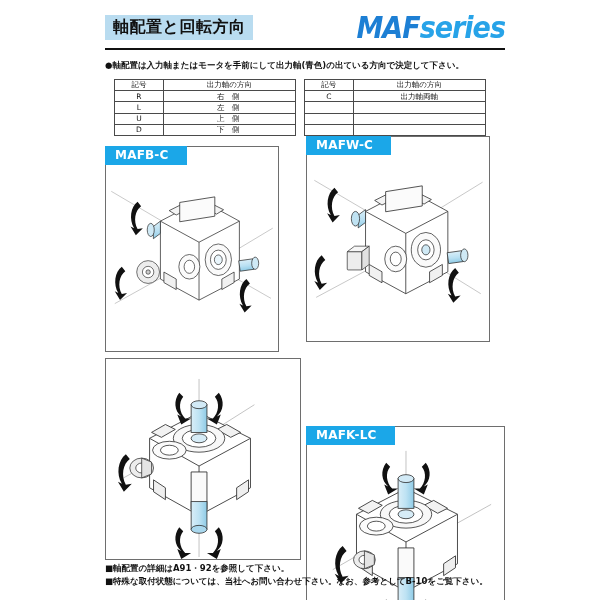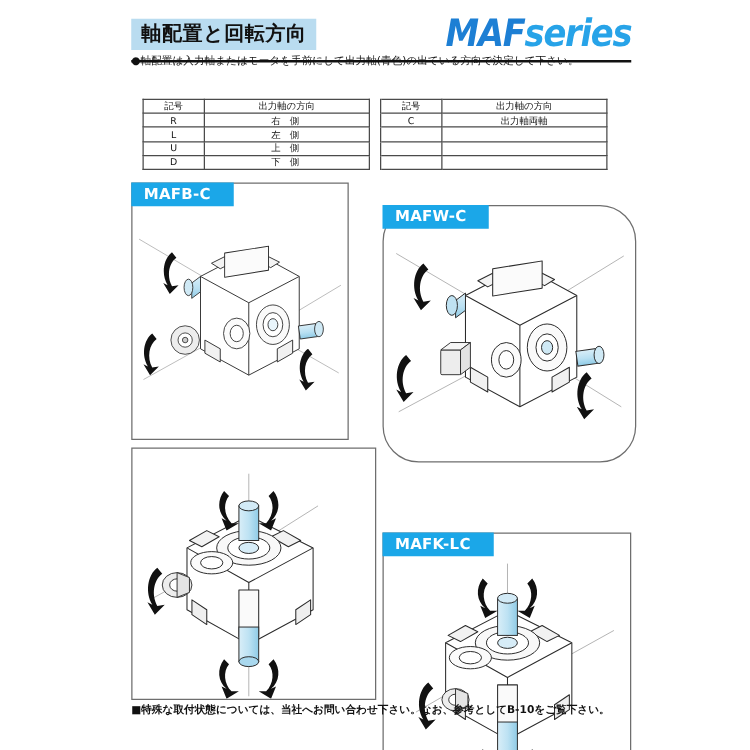--- a/index.html
+++ b/index.html
@@ -70,25 +70,25 @@
     top: 48px;
     width: 400px;
     height: 0;
     border-top: 2px solid #111111;
   }
 
   
   .notes {
     position: absolute;
     left: 105px;
-    top: 43px;
+    top: 59px;
     width: 400px;
     font-size: 8.5px;
     line-height: 1.5;
-    font-weight: normal;
+    font-weight: bold;
     color: #111111;
   }
   .notes div {
     white-space: nowrap;
   }
 
   
   .sym-table {
     position: absolute;
     left: 114px;
@@ -265,21 +265,21 @@
         </g>
         <g fill="#111111" stroke="none">
           <path d="M36 30 C28 36 26 50 32 60 L28 58 L34 68 L42 60 L36 61 C31 52 33 40 40 35 Z"></path>
           <path d="M18 104 C10 110 8 124 14 134 L10 132 L16 142 L24 134 L18 135 C13 126 15 114 22 109 Z"></path>
           <path d="M160 118 C152 124 150 138 156 148 L152 146 L158 156 L166 148 L160 149 C155 140 157 128 164 123 Z"></path>
         </g>
       </svg>
     </div>
   </div>
 
-  <div class="panel" style="left:306px; top:164px; width:203px; height:206px;border-radius:29px;">
+  <div class="panel" style="left:306px; top:136px; width:184px; height:206px;">
     <div class="panel-label">MAFW-C</div>
     <div class="fig">
       <svg viewBox="0 0 199 188" xmlns="http://www.w3.org/2000/svg">
         <defs>
           <linearGradient id="shaftblue2" x1="0" y1="0" x2="0" y2="1">
             <stop offset="0%" stop-color="#d9eef8"></stop>
             <stop offset="55%" stop-color="#b9e0f2"></stop>
             <stop offset="100%" stop-color="#8fcbe6"></stop>
           </linearGradient>
         </defs>
@@ -431,16 +431,17 @@
           <path d="M120 14 C126 22 125 32 118 38 L122 36 L118 46 L108 40 L114 40 C120 34 121 24 116 18 Z"></path>
           <path d="M80 152 C74 160 75 170 82 176 L78 174 L82 184 L92 178 L86 178 C80 172 79 162 84 156 Z"></path>
           <path d="M120 152 C126 160 125 170 118 176 L122 174 L118 184 L108 178 L114 178 C120 172 121 162 116 156 Z"></path>
           <path d="M36 98 C28 104 26 118 32 128 L28 126 L34 136 L42 128 L36 129 C31 120 33 108 40 103 Z"></path>
         </g>
       </svg>
     </div>
   </div>
 
   <div class="footer">
+    <div>■軸配置の詳細はA91・92を参照して下さい。</div>
     <div>■特殊な取付状態については、当社へお問い合わせ下さい。なお、参考としてB-10をご覧下さい。</div>
   </div>
 
 </div>
 
 </body></html>

